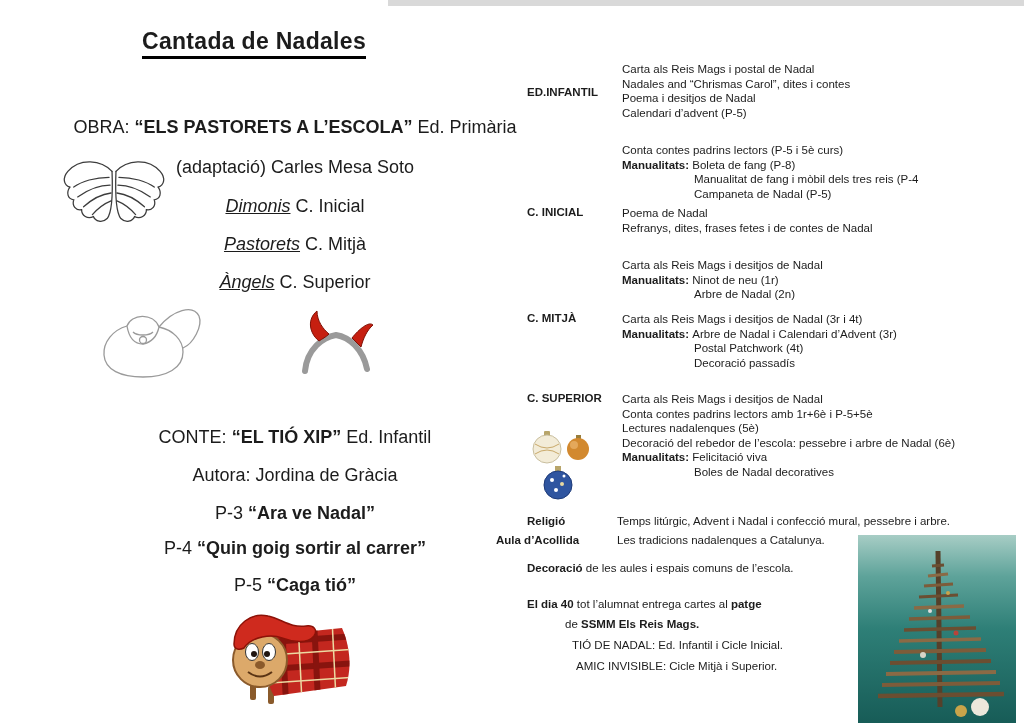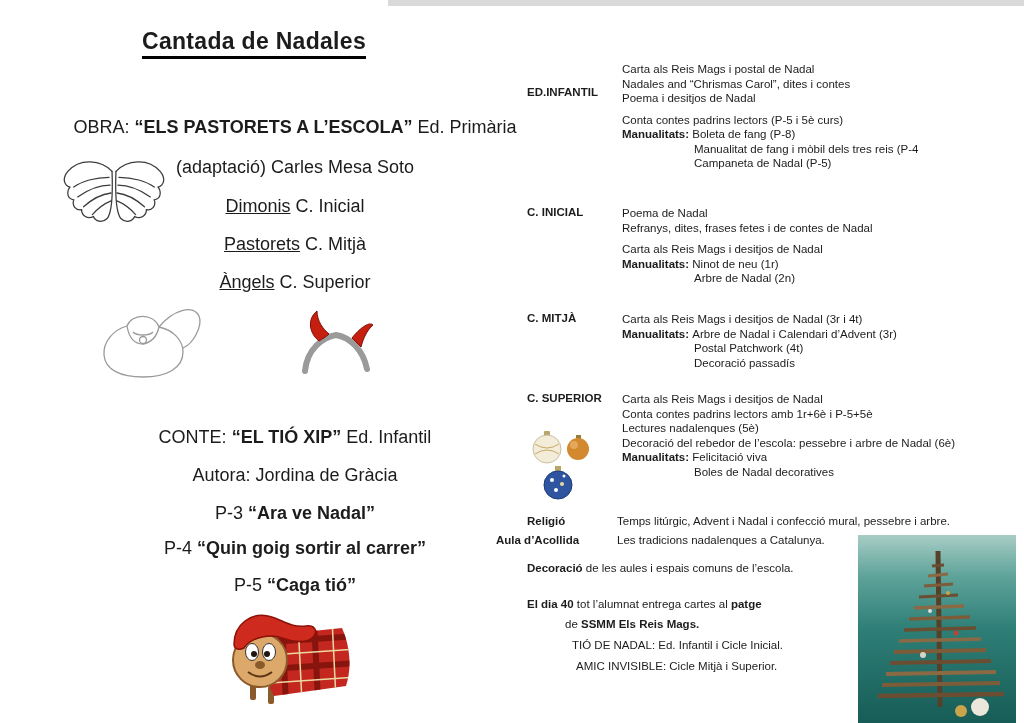--- a/index.html
+++ b/index.html
@@ -5,36 +5,36 @@
   * { margin:0; padding:0; box-sizing:border-box; }
   html,body { width:1024px; height:723px; }
   body {
     position:relative;
     background:#ffffff;
     font-family:"Liberation Sans", sans-serif;
     color:#1c1c1c;
     overflow:hidden;
   }
   .b { font-weight:bold; }
-  .iu { text-decoration:underline; }
+  .iu { font-style:italic; text-decoration:underline; }
 
   .topstrip { position:absolute; left:388px; top:0; width:636px; height:6px; background:#d9d9d9; }
 
   .title {
     position:absolute; left:142px; top:28px;
     font-size:23px; font-weight:bold; letter-spacing:0.3px;
     border-bottom:3px solid #000; padding-bottom:1px;
     display:inline-block;
   }
 
   .lline { position:absolute; left:70px; width:450px; text-align:center; font-size:18px; }
 
   .slabel { position:absolute; left:527px; font-size:11.5px; font-weight:bold; }
   .rblock { position:absolute; left:622px; width:402px; font-size:11.5px; line-height:14.5px; }
-  .gap { margin-top:7px; }
+  .gap { margin-top:23px; }
   .ind { margin-left:72px; }
 
   .bline { position:absolute; font-size:11.5px; }
 
   .imgbox { position:absolute; }
   .imgbox svg { display:block; width:100%; height:100%; }
 </style>
 </head>
 <body>
 
@@ -146,20 +146,21 @@
     <path d="M26,74 Q38,83 50,74" fill="none" stroke="#5a3414" stroke-width="2"></path>
     <path d="M12,46 C12,26 30,14 46,18 C60,21 68,30 84,28 C92,27 96,32 92,38 C86,46 70,44 60,40 C50,36 30,38 22,50 C18,52 12,52 12,46 Z" fill="#cf2a1e" stroke="#8c1208" stroke-width="1.5"></path>
   </svg>
 </div>
 
 <div class="slabel" style="top:86px">ED.INFANTIL</div>
 <div class="rblock" style="top:62px">
   <div>Carta als Reis Mags i postal de Nadal</div>
   <div>Nadales and “Chrismas Carol”, dites i contes</div>
   <div>Poema i desitjos de Nadal</div>
+  <div>Calendari d’advent (P-5)</div>
   <div class="gap">Conta contes padrins lectors (P-5 i 5è curs)</div>
   <div><span class="b">Manualitats:</span>&nbsp;<span>Boleta de fang  (P-8)</span></div>
   <div class="ind">Manualitat de fang i  mòbil dels tres reis (P-4</div>
   <div class="ind">Campaneta de Nadal (P-5)</div>
 </div>
 
 <div class="slabel" style="top:206px">C. INICIAL</div>
 <div class="rblock" style="top:206px">
   <div>Poema de Nadal</div>
   <div>Refranys, dites, frases fetes i de contes de Nadal</div>

